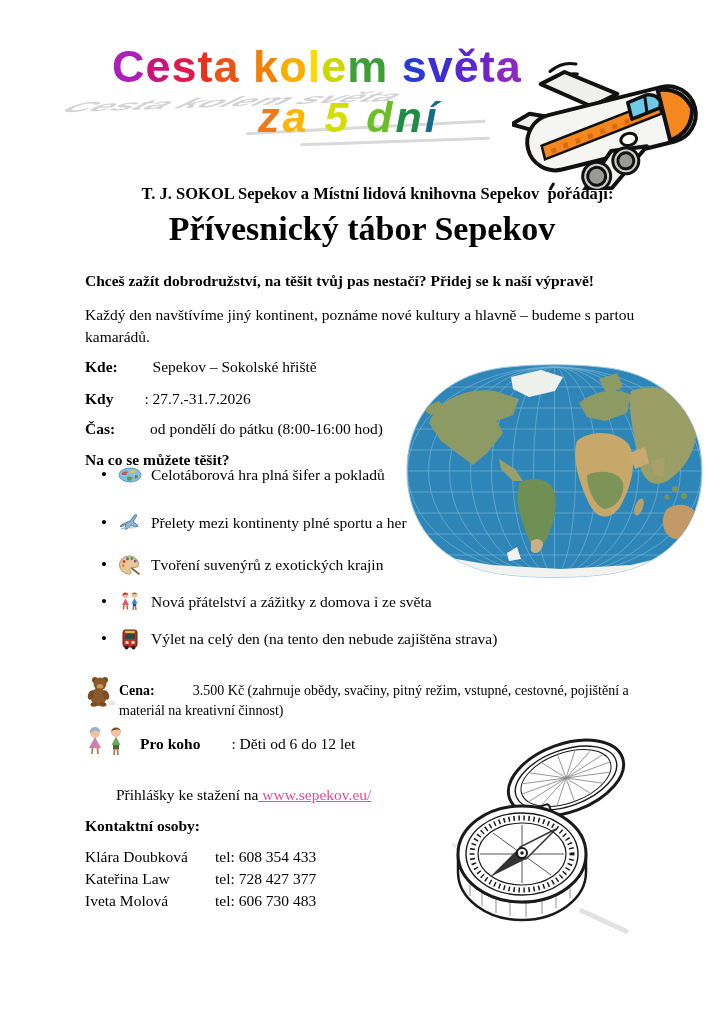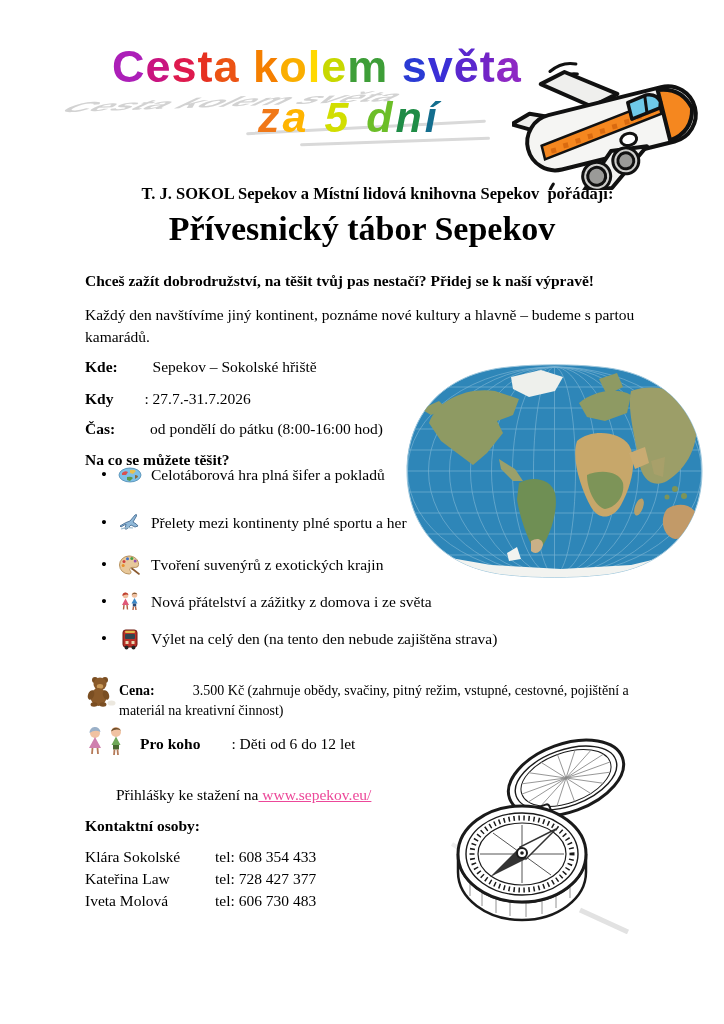--- a/index.html
+++ b/index.html
@@ -262,21 +262,21 @@
     <b>Pro koho</b><span class="pre">: Děti od 6 do 12 let</span>
   </div>
 
   <div class="abs apply-line">
     <span class="pre">Přihlášky ke stažení na</span><a> www.sepekov.eu/</a>
   </div>
 
   <div class="abs contacts-heading">Kontaktní osoby:</div>
   <div class="abs contacts">
     <div class="contact-row">
-      <span class="contact-name">Klára Sokolské</span>
+      <span class="contact-name">Klára Doubková</span>
       <span>tel: 608 354 433</span>
     </div>
     <div class="contact-row">
       <span class="contact-name">Kateřina Law</span>
       <span>tel: 728 427 377</span>
     </div>
     <div class="contact-row">
       <span class="contact-name">Iveta Molová</span>
       <span>tel: 606 730 483</span>
     </div>

